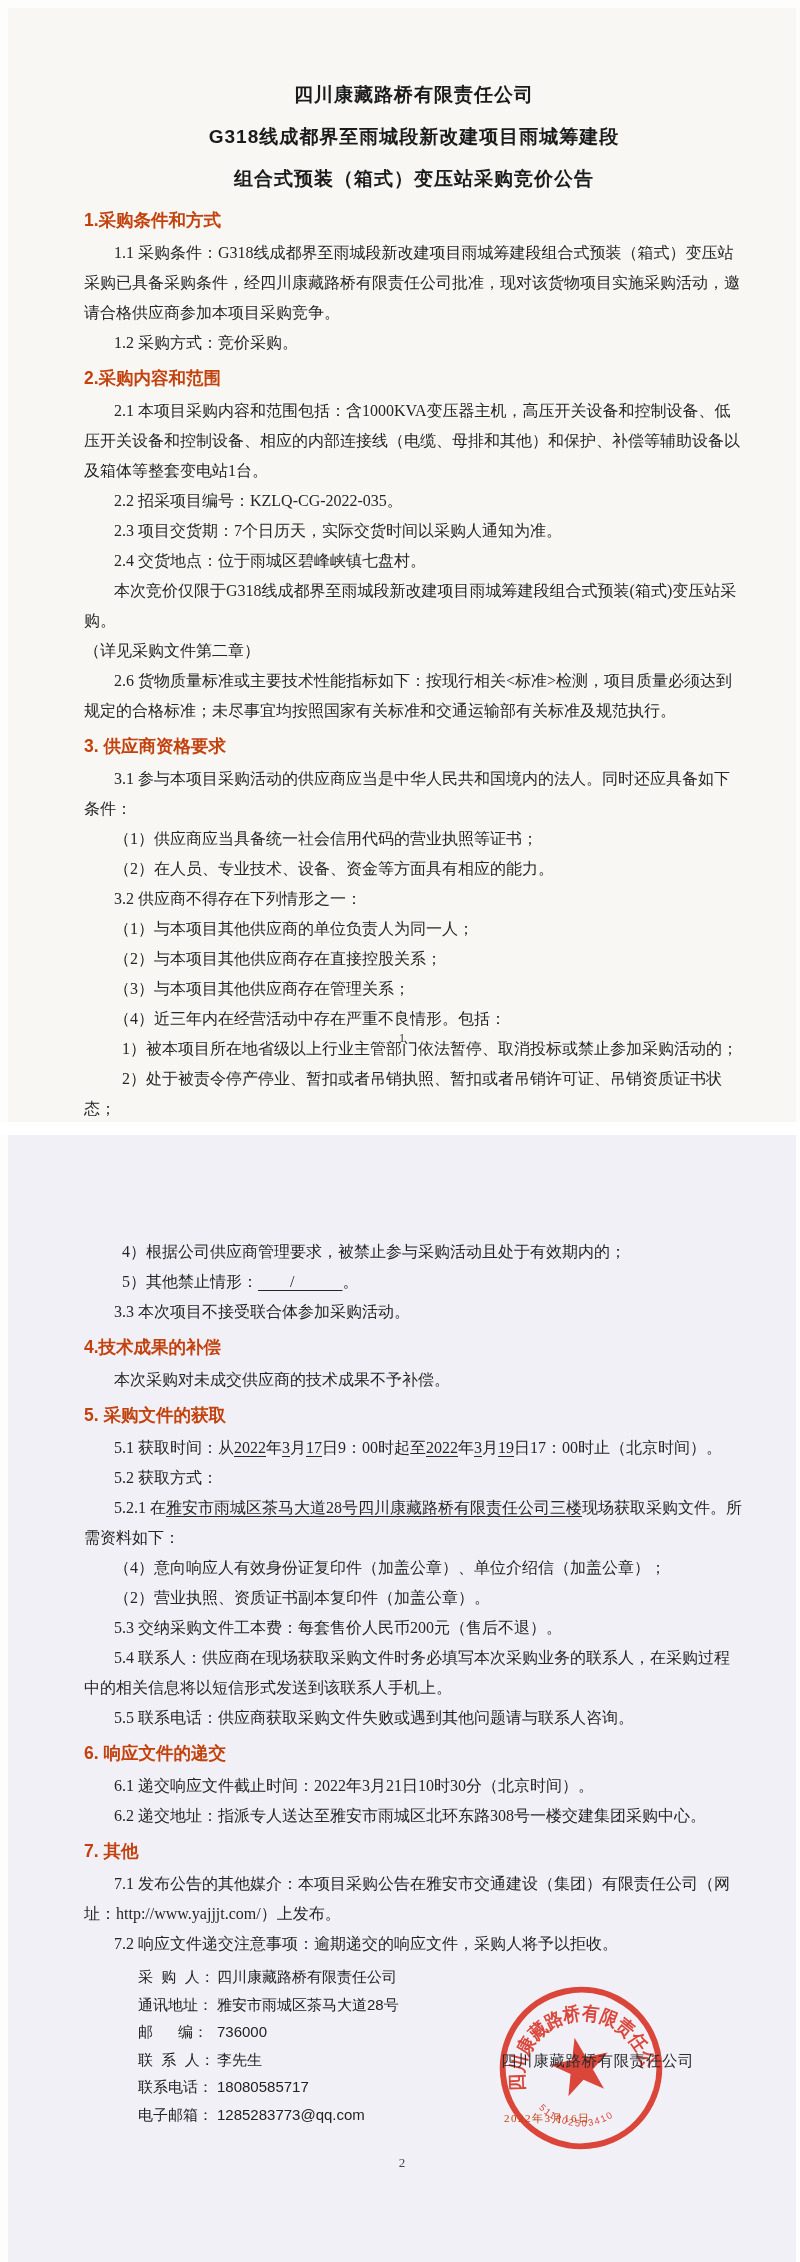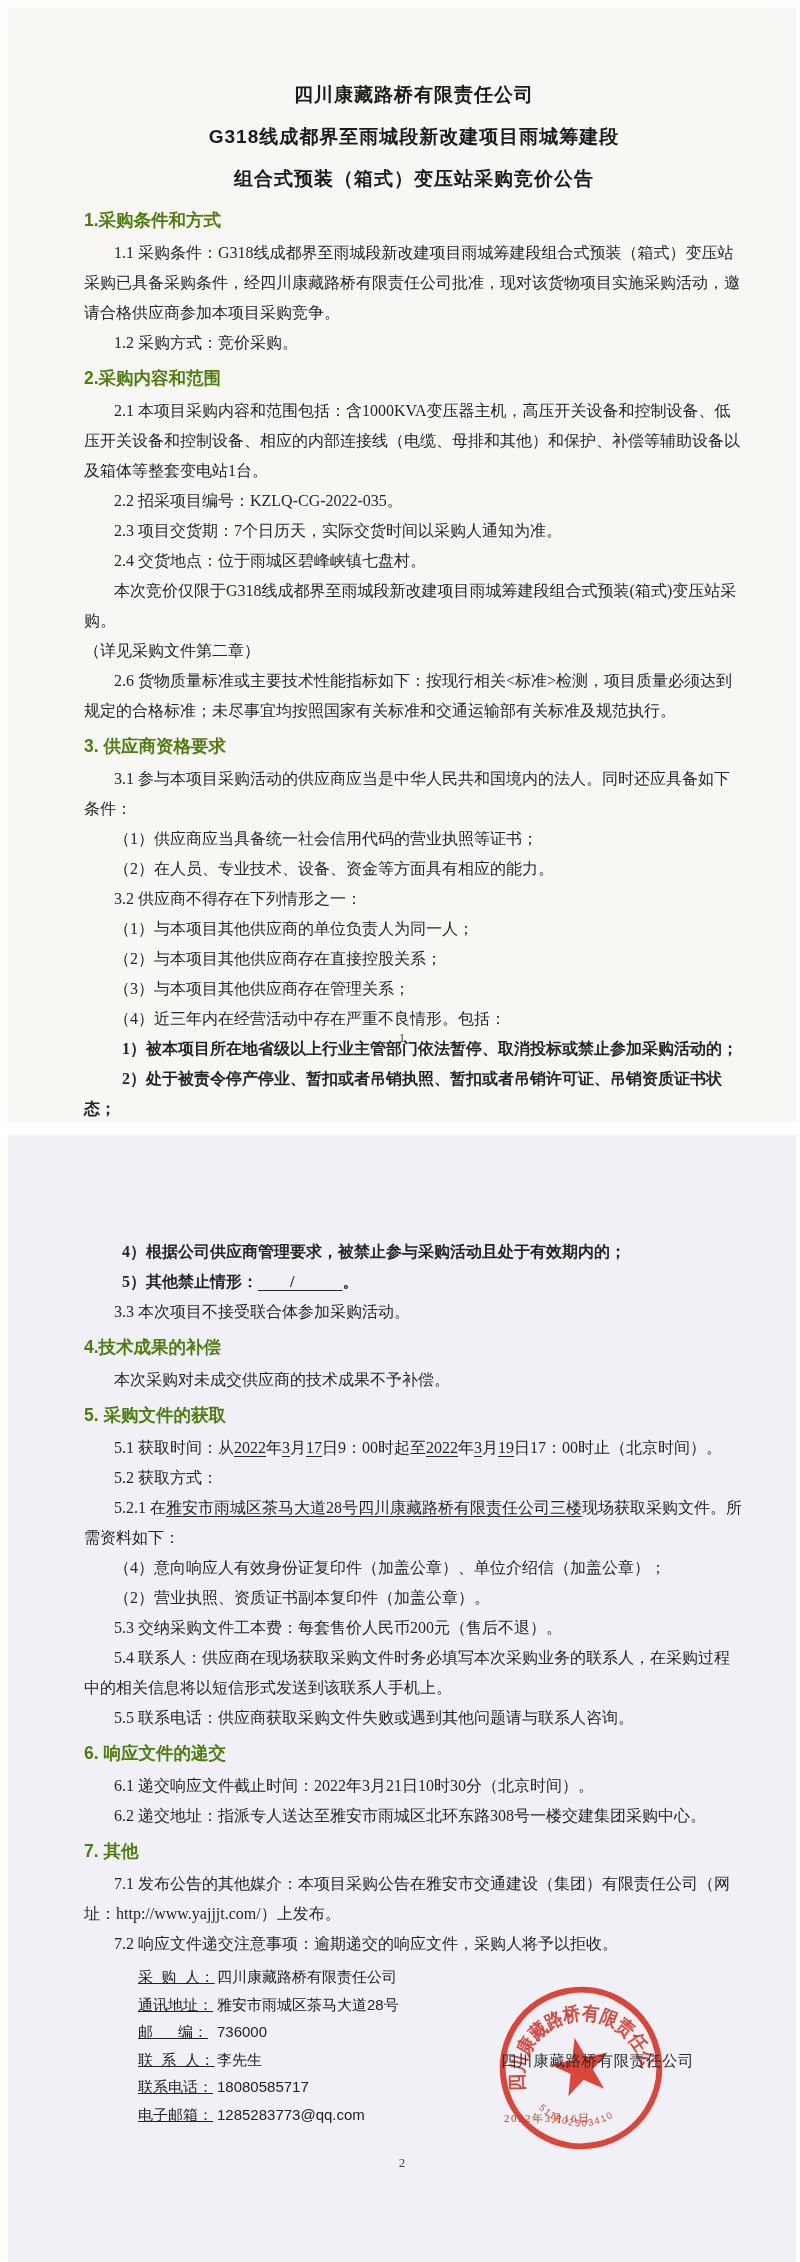--- a/index.html
+++ b/index.html
@@ -2,31 +2,31 @@
 <html><head>
 <meta charset="utf-8">
 <style>
   html,body{margin:0;padding:0;background:#fdfdfc;}
   body{width:800px;height:2262px;position:relative;font-family:"Liberation Serif",serif;color:#232323;}
   .page{width:788px;margin-left:8px;position:relative;box-sizing:border-box;overflow:hidden;}
   .page-1{margin-top:8px;height:1114px;background:#f8f7f4;padding:66px 52px 0 76px;}
   .page-gap{height:13px;background:#ffffff;}
   .page-2{height:1127px;background:#f2f0f7;padding:102px 52px 0 76px;}
   .title-line{font-family:"Liberation Sans",sans-serif;font-weight:bold;font-size:19px;line-height:42px;text-align:center;color:#1b1b1b;letter-spacing:1px;}
-  .h{font-family:"Liberation Sans",sans-serif;font-weight:bold;font-size:17.5px;line-height:32px;margin:4px 0 2px 0;color:#4d7c0f;}
+  .h{font-family:"Liberation Sans",sans-serif;font-weight:bold;font-size:17.5px;line-height:32px;margin:4px 0 2px 0;color:#c2410c;}
   .para{font-size:16px;line-height:30px;margin:0;text-indent:30px;color:#262626;}
   .para.flush{text-indent:0;}
-  .para.i2{text-indent:38px;font-weight:bold;}
+  .para.i2{text-indent:38px;}
   .para u{text-underline-offset:3px;}
   .page-num{position:absolute;left:0;width:100%;text-align:center;font-size:13px;color:#444;}
   .page-1 .page-num{top:1022px;}
   .page-2 .page-num{top:1020px;}
   .contact-block{margin-top:4px;}
   .contact-line{font-family:"Liberation Sans",sans-serif;font-size:15px;line-height:27.5px;padding-left:54px;color:#222;white-space:pre;}
-  .contact-line .lbl{display:inline-block;min-width:79px;text-decoration:underline;}
+  .contact-line .lbl{display:inline-block;min-width:79px;}
   .stamp-wrap{position:absolute;left:487px;top:847px;width:172px;height:172px;transform:rotate(-12deg);opacity:0.92;pointer-events:none;}
   .stamp-overlay-company{position:absolute;left:493px;top:916px;font-size:15.5px;letter-spacing:0.6px;color:#2c2c2c;white-space:nowrap;}
   .stamp-overlay-date{position:absolute;left:496px;top:976px;font-size:11px;letter-spacing:1.5px;color:#c2410c;white-space:nowrap;}
 </style>
 </head>
 <body>
 
 <div class="page page-1">
   <div id="title-lines">
       <div class="title-line">四川康藏路桥有限责任公司</div>

